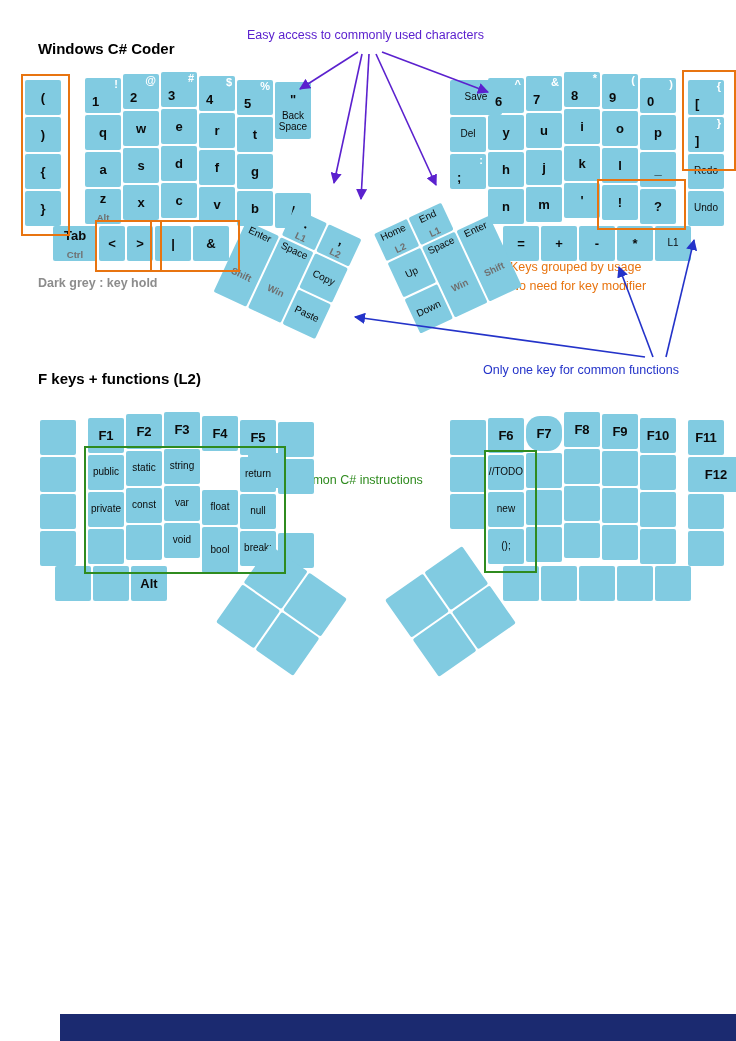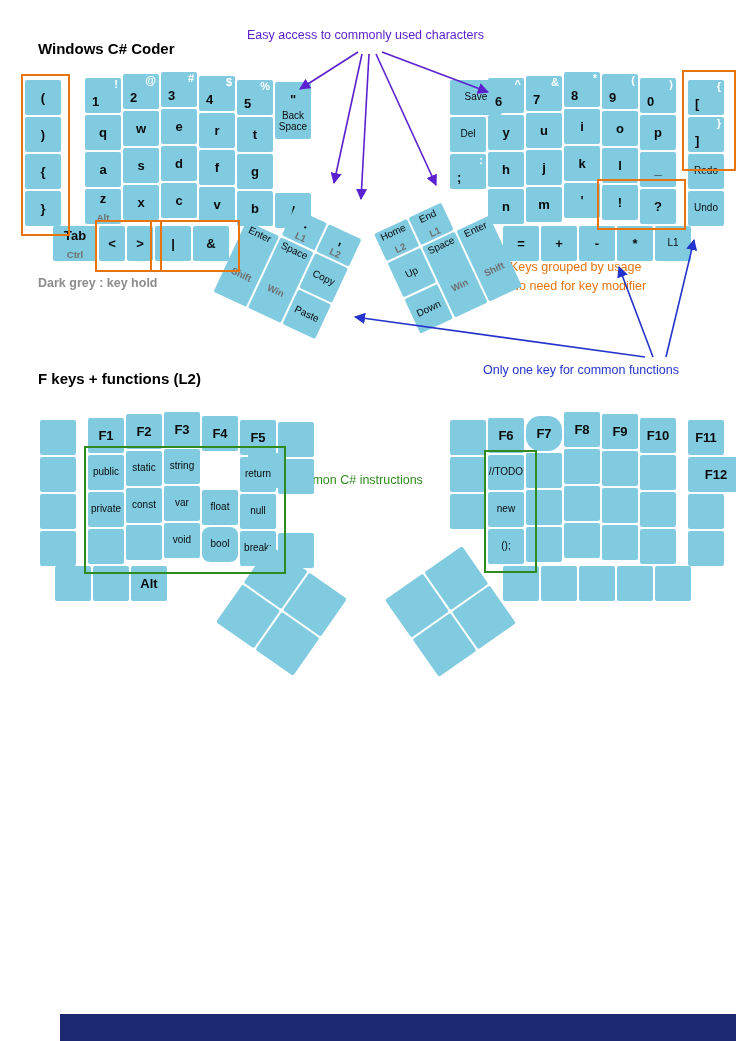--- a/index.html
+++ b/index.html
@@ -360,21 +360,21 @@
     </div>
     <div class="key small" style="width: 36px; height: 35px; left: 200px; top: 82px;">
       <div class="klabel">null</div>
     </div>
     <div class="key" style="width: 36px; height: 35px; left: 0px; top: 119px;"></div>
     <div class="key" style="width: 36px; height: 35px; left: 48px; top: 117px;"></div>
     <div class="key" style="width: 36px; height: 35px; left: 86px; top: 113px;"></div>
     <div class="key small" style="width: 36px; height: 35px; left: 124px; top: 111px;">
       <div class="klabel">void</div>
     </div>
-    <div class="key small" style="width: 36px; height: 35px; left: 162px; top: 115px; border-radius: 8px;">
+    <div class="key small" style="width: 36px; height: 46px; left: 162px; top: 115px;">
       <div class="klabel">bool</div>
     </div>
     <div class="key small" style="width: 36px; height: 35px; left: 200px; top: 119px;">
       <div class="klabel">break;</div>
     </div>
     <div class="key" style="width: 36px; height: 35px; left: 238px; top: 121px;"></div>
     <div class="key" style="width: 36px; height: 35px; left: 15px; top: 154px;"></div>
     <div class="key" style="width: 36px; height: 35px; left: 53px; top: 154px;"></div>
     <div class="key" style="width: 36px; height: 35px; left: 91px; top: 154px;">
       <div class="klabel">Alt</div>

